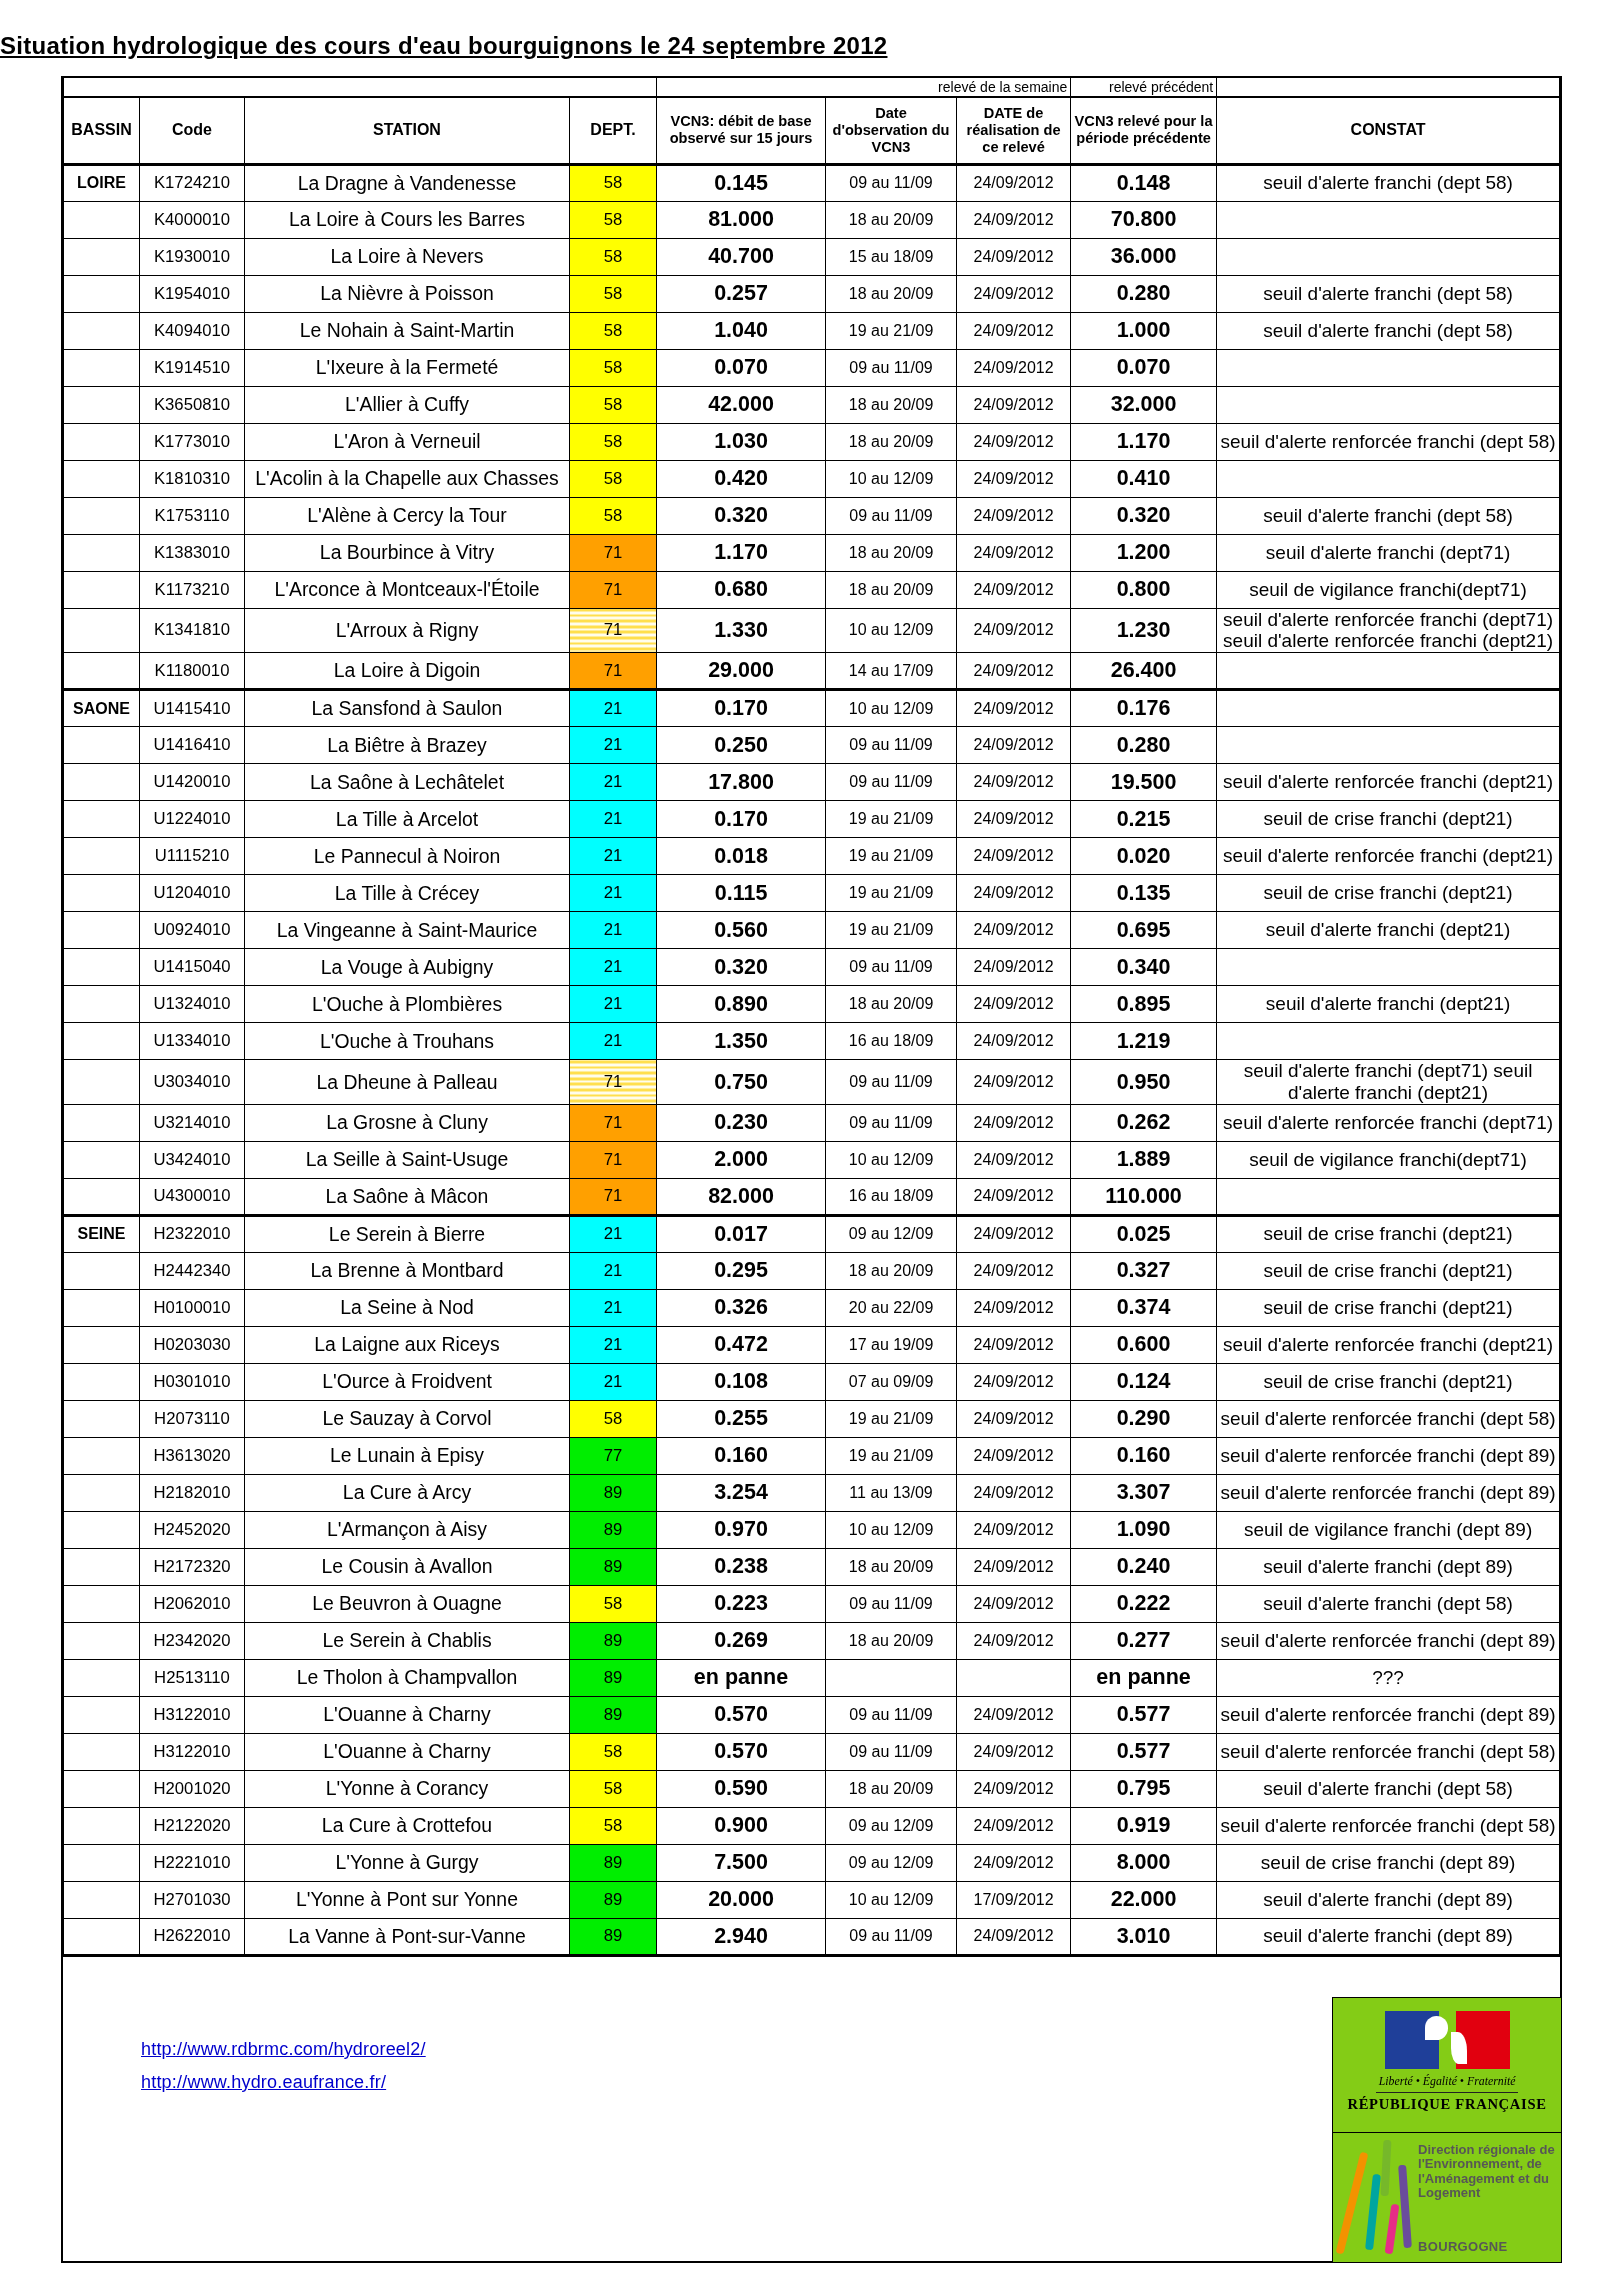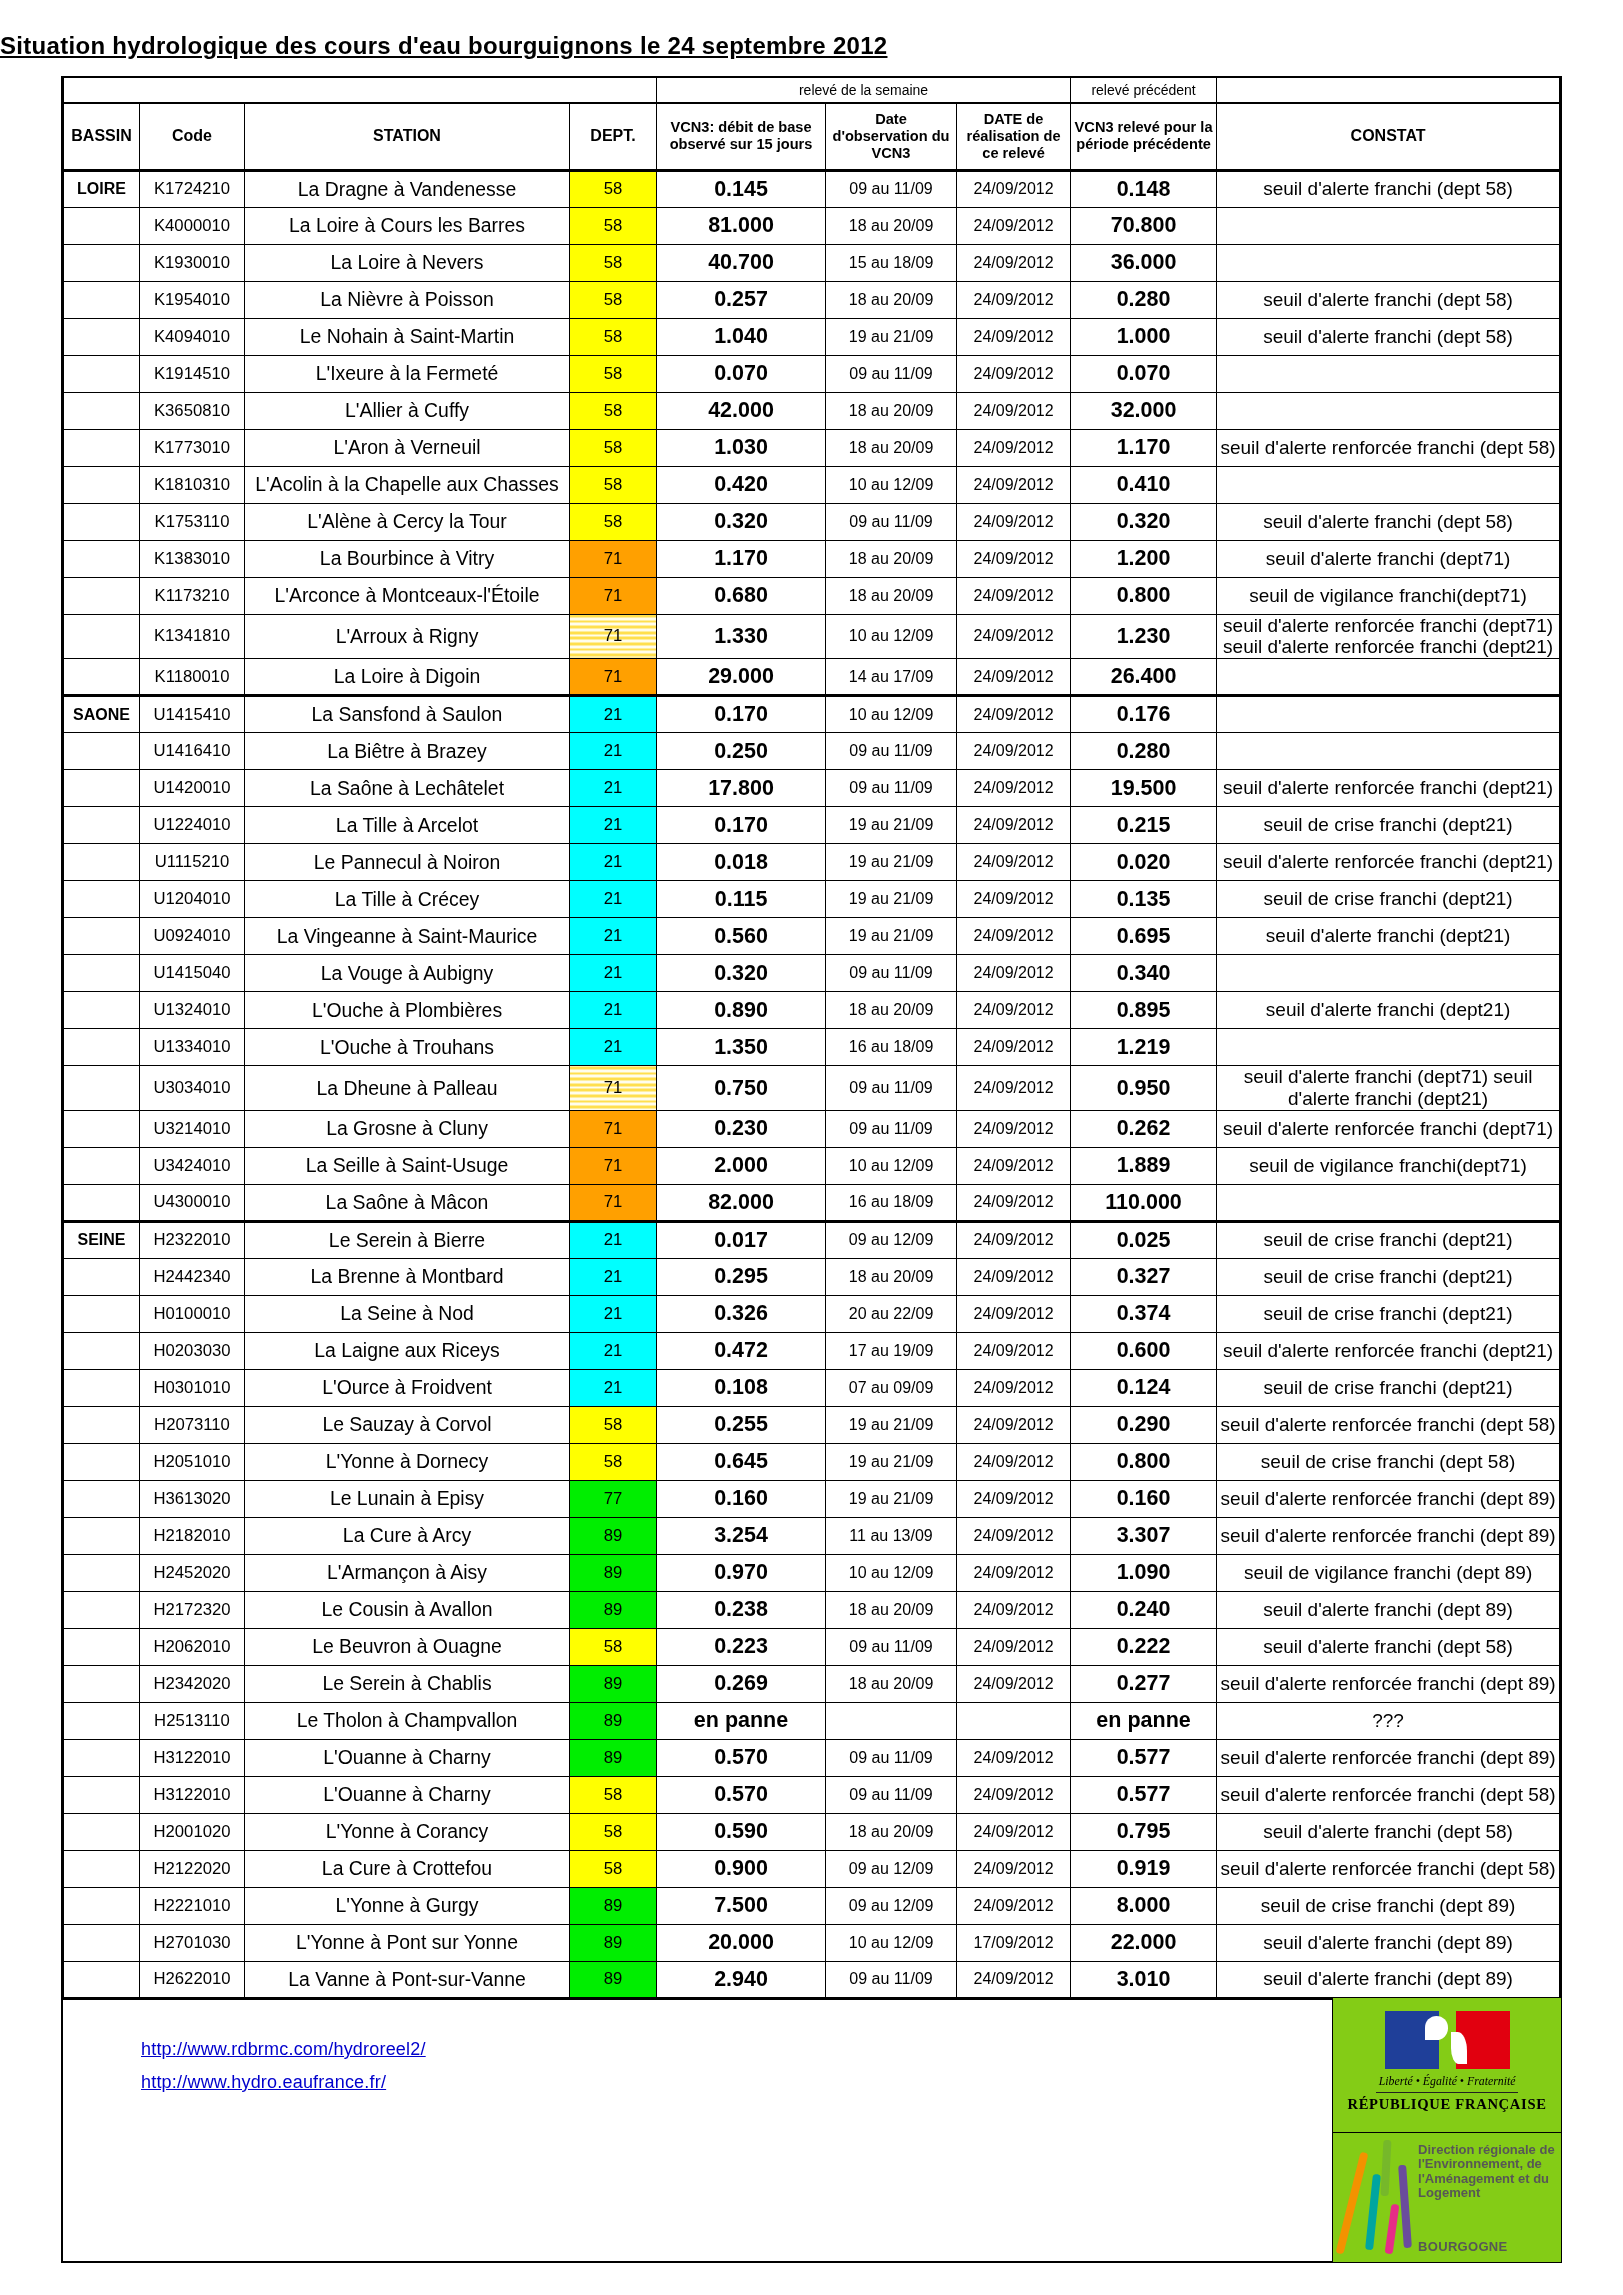--- a/index.html
+++ b/index.html
@@ -18,21 +18,21 @@
     border:2.1px solid #000; background:#fff;
   }
   table.hydro {
     border-collapse:collapse; table-layout:fixed;
     width:100%; 
   }
   table.hydro td, table.hydro th {
     border:1.4px solid #000; overflow:hidden; vertical-align:middle;
     text-align:center; padding:0 2.8px;
   }
-  tr.band td { height:25px; font-size:14px; border-top:none; border-bottom:2.8px solid #000; }
+  tr.band td { height:19px; font-size:14px; border-top:none; border-bottom:2.8px solid #000;text-align:right; }
   tr.cols th { height:67px; font-size:16px; font-weight:bold; line-height:1.15; }
   tr.cols th.small { font-size:14.6px; }
   tr.cols { border-bottom:3.5px solid #000; }
   tr.cols th { border-bottom:3.5px solid #000; }
   tbody tr { height:37px; }
   tbody tr.group-start td { border-top:3.5px solid #000; }
   tbody tr:last-child td { border-bottom:3.5px solid #000; }
   td.bassin { font-weight:bold; font-size:16px; }
   td.code   { font-size:16.7px;margin-top:41px; }
   td.station{ font-size:19.4px; }
@@ -492,31 +492,20 @@
     <td class="station">Le Sauzay à Corvol</td>
     <td class="dept" style="background: rgb(255, 255, 0);">58</td>
     <td class="vcn3">0.255</td>
     <td class="dateobs">19 au 21/09</td>
     <td class="datereal">24/09/2012</td>
     <td class="vcn3prev">0.290</td>
     <td class="constat">seuil d'alerte renforcée franchi (dept 58)</td>
   </tr>
         <tr>
     <td class="bassin"></td>
-    <td class="code">H2051010</td>
-    <td class="station">L'Yonne à Dornecy</td>
-    <td class="dept" style="background: rgb(255, 255, 0);">58</td>
-    <td class="vcn3">0.645</td>
-    <td class="dateobs">19 au 21/09</td>
-    <td class="datereal">24/09/2012</td>
-    <td class="vcn3prev">0.800</td>
-    <td class="constat">seuil de crise franchi (dept 58)</td>
-  </tr>
-        <tr>
-    <td class="bassin"></td>
     <td class="code">H3613020</td>
     <td class="station">Le Lunain à Episy</td>
     <td class="dept" style="background: rgb(0, 238, 0);">77</td>
     <td class="vcn3">0.160</td>
     <td class="dateobs">19 au 21/09</td>
     <td class="datereal">24/09/2012</td>
     <td class="vcn3prev">0.160</td>
     <td class="constat">seuil d'alerte renforcée franchi (dept 89)</td>
   </tr>
         <tr>

